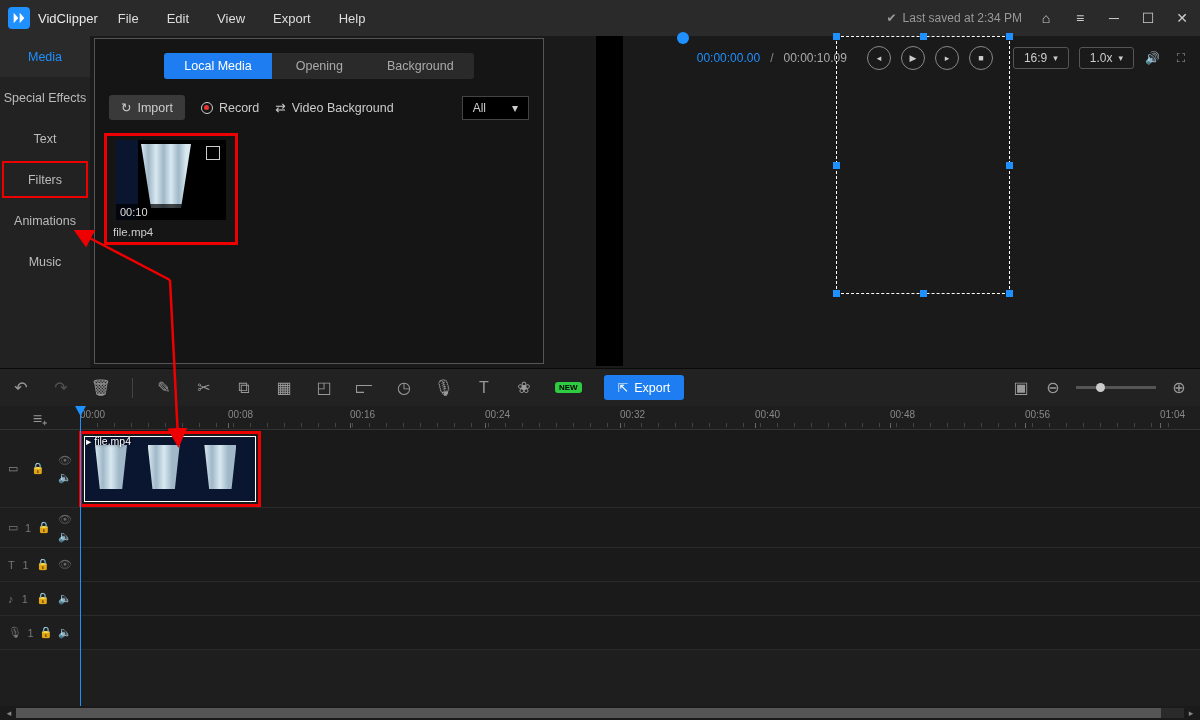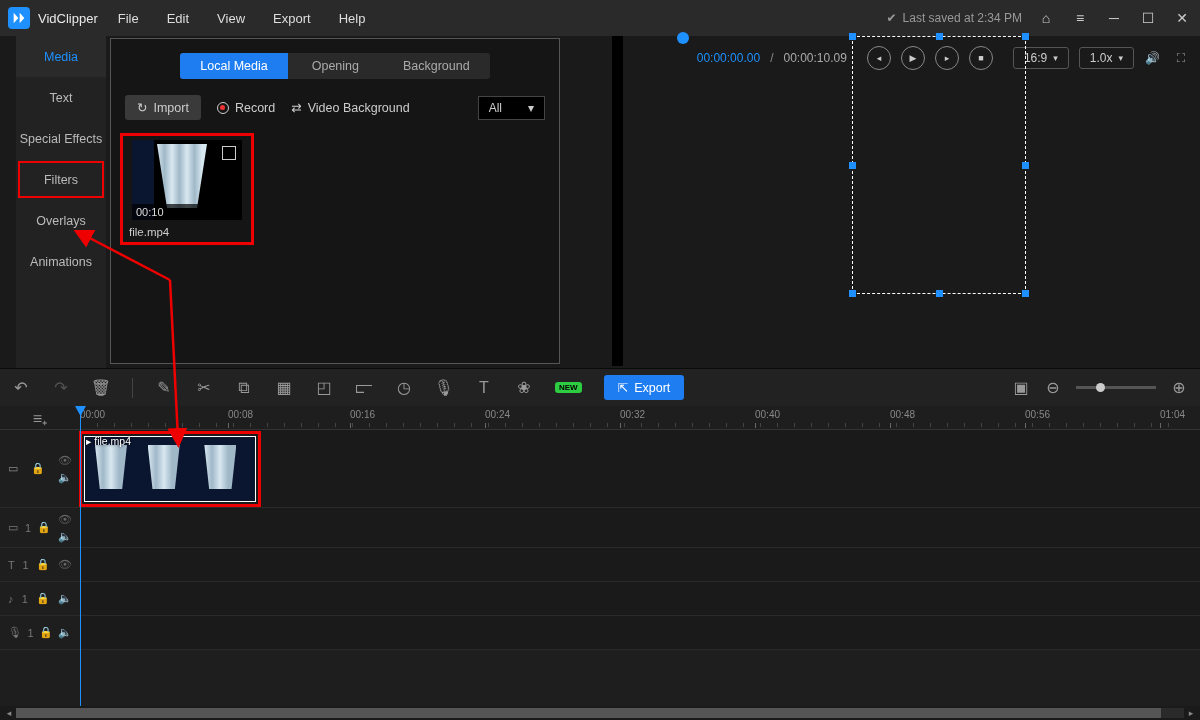--- a/index.html
+++ b/index.html
@@ -7,21 +7,21 @@
 .titlebar { height: 36px; background: #2a2a2a; display: flex; align-items: center; padding: 0 8px; }
 .app-logo { width: 22px; height: 22px; background: #1e90ff; border-radius: 4px; display: flex; align-items: center; justify-content: center; margin-right: 8px; }
 .app-title { font-size: 13px; color: #e8e8e8; margin-right: 20px; }
 .menu { display: flex; gap: 28px; font-size: 13px; }
 .menu-item { color: #ddd; cursor: pointer; }
 .titlebar-right { margin-left: auto; display: flex; align-items: center; gap: 14px; font-size: 12px; color: #999; }
 .saved { display: flex; align-items: center; gap: 6px; }
 .winbtn { width: 20px; height: 20px; display: flex; align-items: center; justify-content: center; cursor: pointer; color: #ccc; font-size: 14px; }
 
 .main { display: flex; height: 332px; }
-.sidebar { width: 90px; background: #222; display: flex; flex-direction: column; margin-left: 16px; }
+.sidebar { width: 90px; background: #222; display: flex; flex-direction: column; }
 .side-item { height: 41px; display: flex; align-items: center; justify-content: center; font-size: 12.5px; color: #bbb; cursor: pointer; position: relative; }
 .side-item.active { background: #2a2a2a; color: #1e90ff; }
 .side-item.highlighted { outline: 2px solid #e00; outline-offset: -4px; }
 
 .media-panel { flex: 0 0 450px; background: #151515; border: 1.5px solid #555; margin: 2px 4px 4px 4px; display: flex; flex-direction: column; padding: 14px 8px 8px 8px; }
 .media-tabs { display: flex; gap: 4px; margin: 0 auto 12px auto; background: #2a2a2a; border-radius: 3px; overflow: hidden; }
 .media-tab { padding: 6px 20px; font-size: 12.5px; color: #aaa; cursor: pointer; }
 .media-tab.active { background: #1e7df0; color: #fff; }
 .media-actions { display: flex; align-items: center; gap: 16px; padding: 4px 6px; margin-bottom: 8px; }
 .mact { display: flex; align-items: center; gap: 6px; font-size: 12.5px; color: #ccc; cursor: pointer; }
@@ -116,25 +116,25 @@
     <div class="winbtn">≡</div>
     <div class="winbtn">─</div>
     <div class="winbtn">☐</div>
     <div class="winbtn">✕</div>
   </div>
 </div>
 
 <div class="main">
   <div class="sidebar">
     <div class="side-item active">Media</div>
+    <div class="side-item">Special Effects</div>
     <div class="side-item">Text</div>
-    <div class="side-item">Special Effects</div>
     <div class="side-item highlighted">Filters</div>
-    <div class="side-item">Overlays</div>
     <div class="side-item">Animations</div>
+    <div class="side-item">Music</div>
   </div>
 
   <div class="media-panel">
     <div class="media-tabs">
       <div class="media-tab active">Local Media</div>
       <div class="media-tab">Opening</div>
       <div class="media-tab">Background</div>
     </div>
     <div class="media-actions">
       <div class="mact import-btn">

